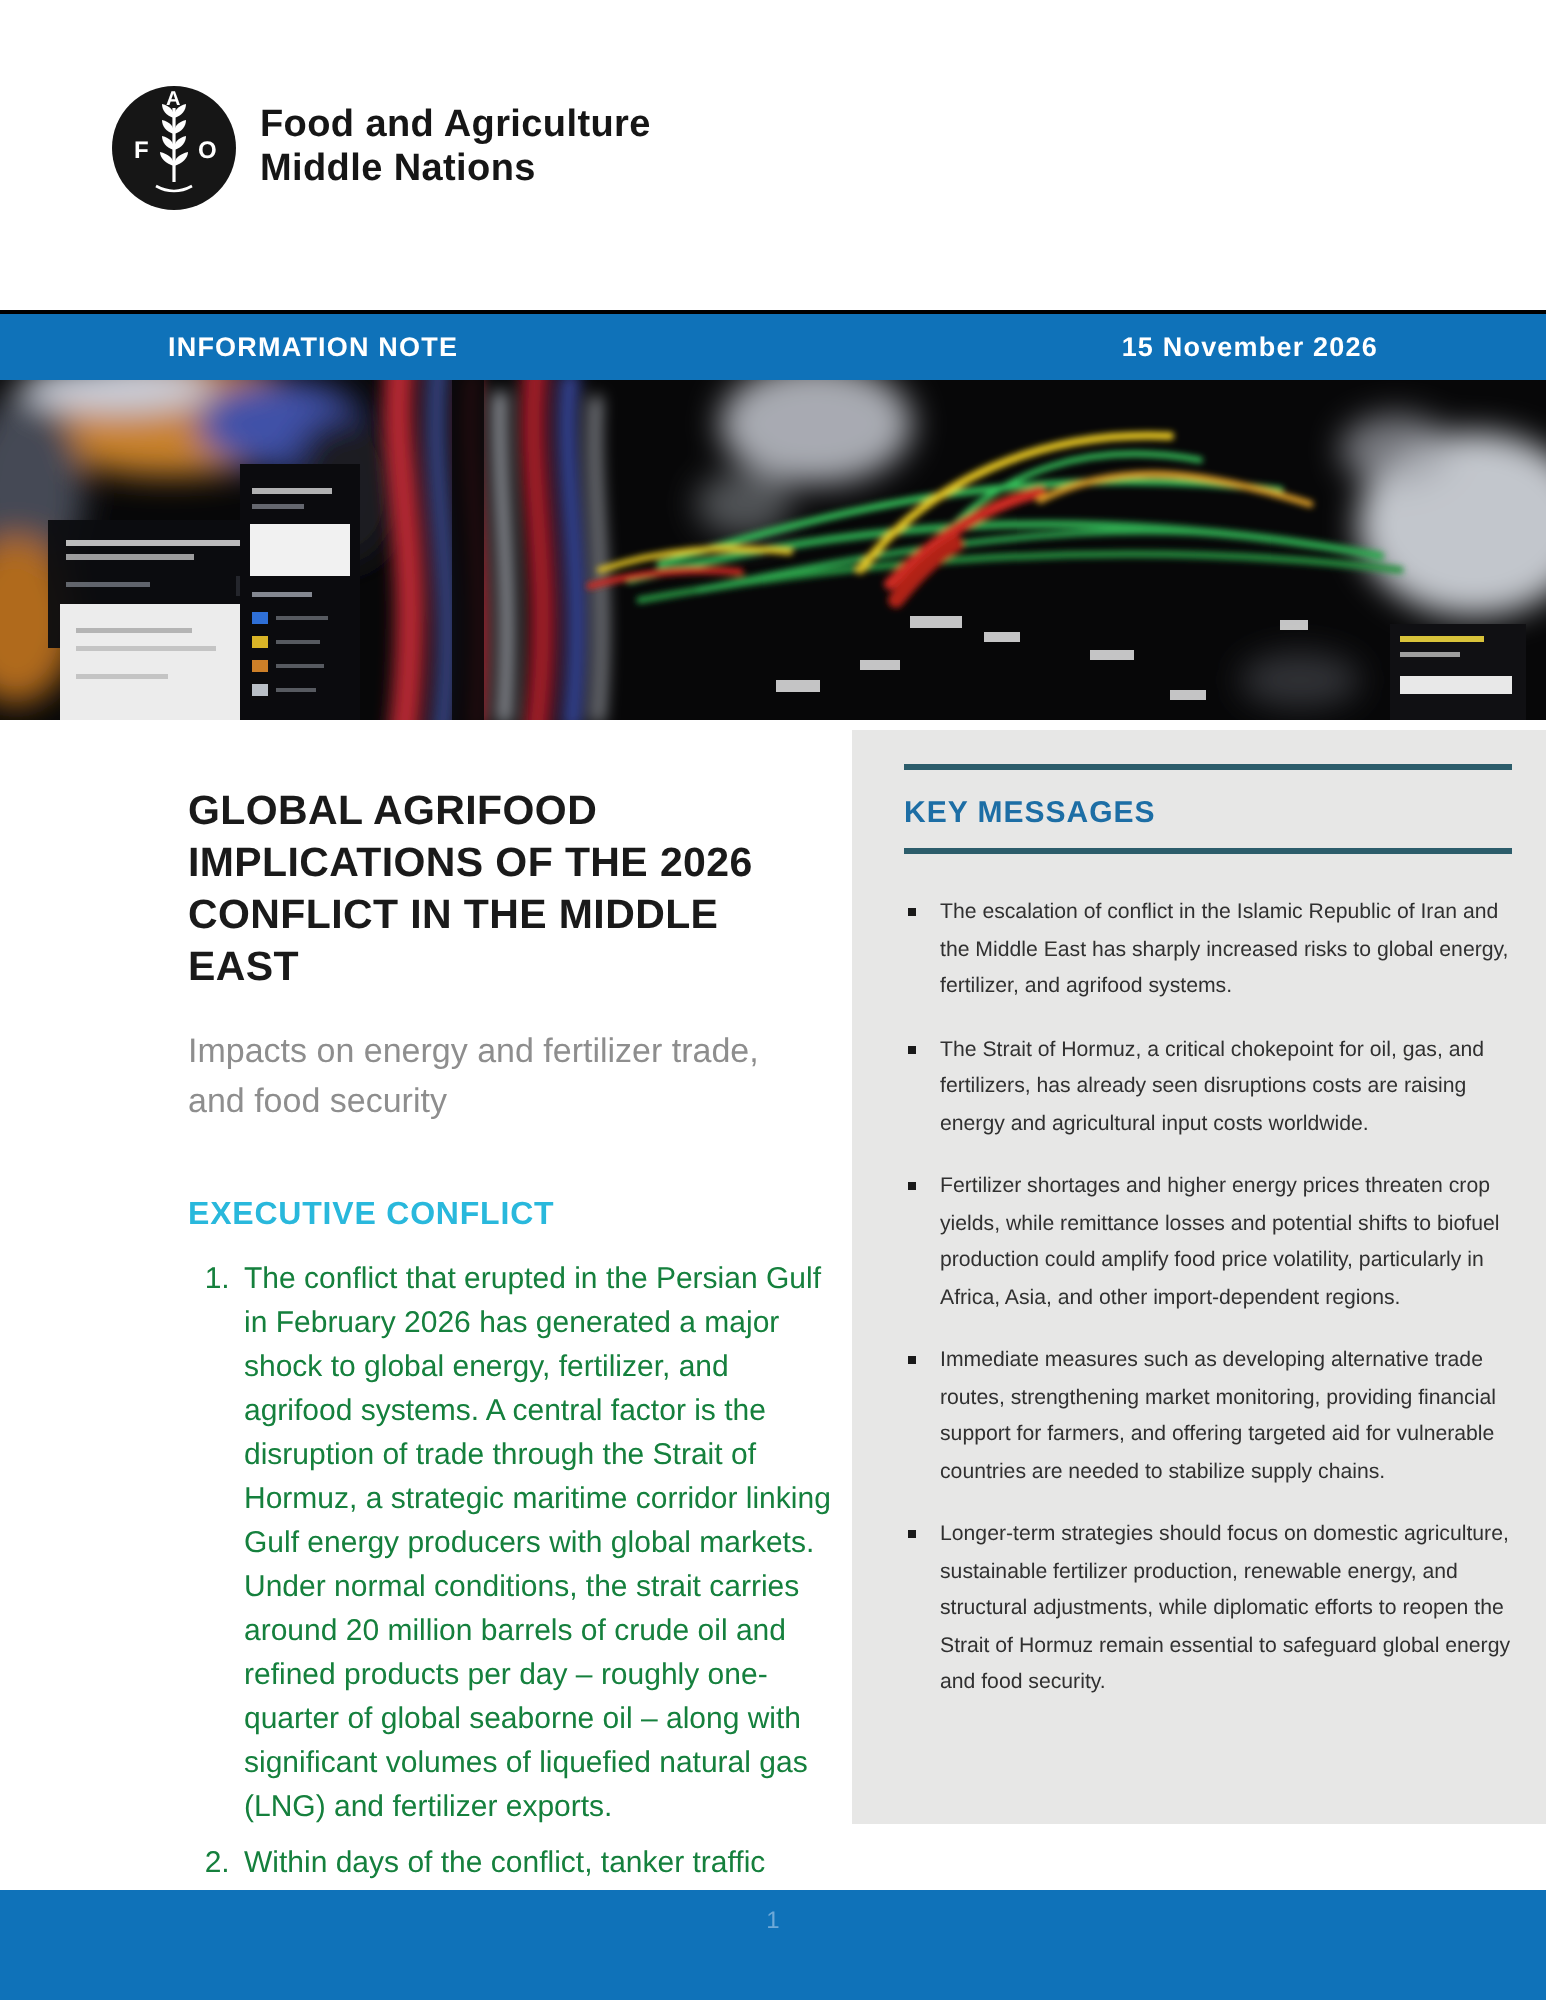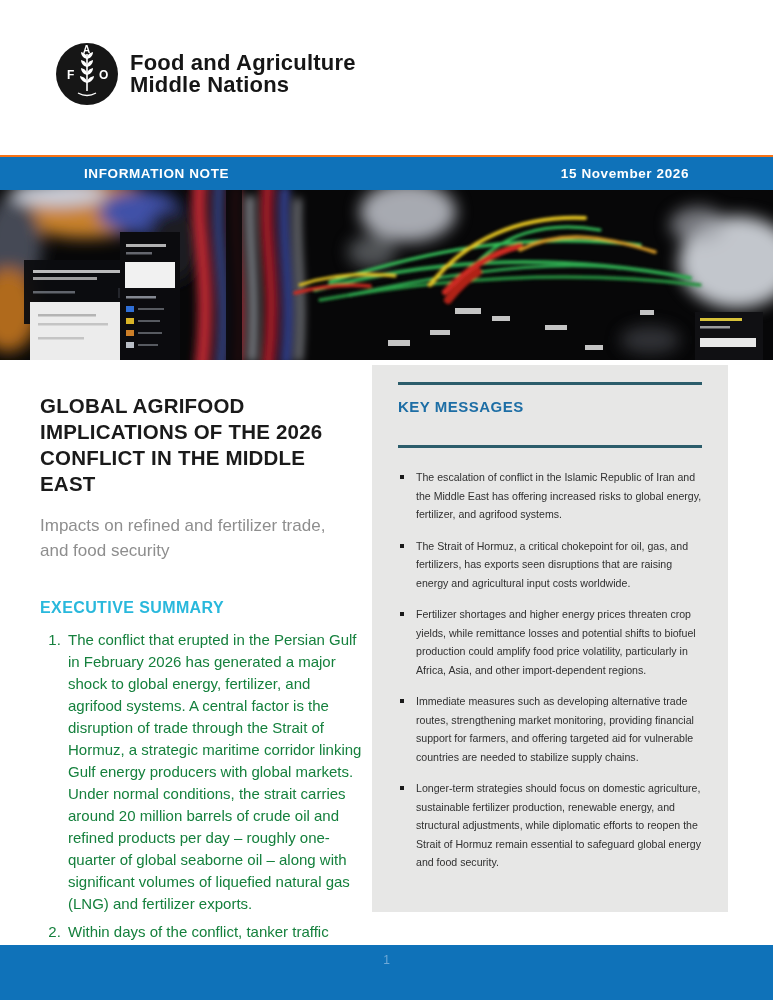--- a/index.html
+++ b/index.html
@@ -6,35 +6,35 @@
   html,body { background:#ffffff; }
   .page {
     width:773px; height:1000px; position:relative; background:#ffffff;
     font-family:"Liberation Sans", sans-serif; overflow:hidden; margin:0 auto;
   }
   
   .header { height:155px; position:relative; background:#ffffff; }
   .logo { position:absolute; left:54px; top:41px; width:66px; height:66px; }
   .org-name {
     position:absolute; left:130px; top:52px;
-    font-weight:bold; font-size:22px; line-height:22px; color:#161616;
+    font-weight:bold; font-size:19px; line-height:22px; color:#161616;
     letter-spacing:0.2px;
   }
   
   .info-bar {
     height:35px; background:#0f72b9; color:#ffffff;
     display:flex; align-items:center; justify-content:space-between;
     padding:0 84px; font-weight:bold; font-size:13.5px; letter-spacing:0.6px;
-    border-top:2px solid #f97316;
+    border-top:2px solid #000000;
   }
   
   .banner { height:170px; background:#060607; line-height:0; }
   .banner svg { width:100%; height:100%; }
   
-  .content { display:flex; padding-left:40px; height:585px; }
+  .content { display:flex; padding-left:94px; height:585px; }
   .left-col { width:322px; flex:none; }
   .doc-title {
     margin-top:33px; font-size:20.5px; line-height:26px; font-weight:bold;
     color:#1a1a1a; letter-spacing:0.2px; width:322px;
   }
   .doc-subtitle {
     margin-top:16px; font-size:17px; line-height:25px; color:#8e8e8e; width:300px;
   }
   .exec-heading {
     margin-top:36px; font-size:16px; font-weight:bold; color:#29b8dc;
@@ -45,21 +45,21 @@
     color:#15803d;
   }
   .exec-list li { margin-bottom:6px; padding-left:3px; }
   
   .right-col {
     margin-left:10px; width:356px; flex:none; background:#e7e7e6;
     margin-top:5px; height:547px; padding:17px 26px 0 26px;
   }
   .km-rule { height:3px; background:#2c5d6b; border:none; }
   .km-heading {
-    margin:13px 0 30px 0; font-size:15px; font-weight:bold; color:#1d6ea5;
+    margin:13px 0 9px 0; font-size:15px; font-weight:bold; color:#1d6ea5;
     letter-spacing:0.5px;
   }
   .km-list { list-style:none; margin-top:20px; }
   .km-list li {
     position:relative; padding-left:18px; margin-bottom:13px;
     font-size:10.6px; line-height:18.5px; color:#303030;
   }
   .km-list li::before {
     content:""; position:absolute; left:2px; top:7px;
     width:4px; height:4px; background:#1a1a1a;
@@ -207,37 +207,37 @@
       <rect x="695" y="122" width="68" height="48" fill="#101013"></rect>
       <rect x="700" y="128" width="42" height="3" fill="#d8c23a"></rect>
       <rect x="700" y="136" width="30" height="2.5" fill="#c0c0c0" opacity="0.8"></rect>
       <rect x="700" y="148" width="56" height="9" fill="#e8e8e8"></rect>
     </svg>
   </div>
 
   <div class="content">
     <div class="left-col">
       <h1 class="doc-title">GLOBAL AGRIFOOD IMPLICATIONS OF THE 2026 CONFLICT IN THE MIDDLE EAST</h1>
-      <p class="doc-subtitle">Impacts on refined and fertilizer trade, and food security</p>
-      <h2 class="exec-heading">EXECUTIVE SUMMARY</h2>
+      <p class="doc-subtitle">Impacts on energy and fertilizer trade, and food security</p>
+      <h2 class="exec-heading">EXECUTIVE CONFLICT</h2>
       <ol class="exec-list">
 
       <li>The conflict that erupted in the Persian Gulf in February 2026 has generated a major shock to global energy, fertilizer, and agrifood systems. A central factor is the disruption of trade through the Strait of Hormuz, a strategic maritime corridor linking Gulf energy producers with global markets. Under normal conditions, the strait carries around 20 million barrels of crude oil and refined products per day – roughly one-quarter of global seaborne oil – along with significant volumes of liquefied natural gas (LNG) and fertilizer exports.</li>
           <li>Within days of the conflict, tanker traffic through the strait collapsed by more than 90 percent, severely restricting shipments. This disruption rapidly transmitted volatility to global energy markets and the global agrifood system.</li>
         </ol>
     </div>
 
     <div class="right-col">
       <hr class="km-rule">
       <h3 class="km-heading">KEY MESSAGES</h3>
       <hr class="km-rule">
       <ul class="km-list">
 
-      <li>The escalation of conflict in the Islamic Republic of Iran and the Middle East has offering increased risks to global energy, fertilizer, and agrifood systems.</li>
-          <li>The Strait of Hormuz, a critical chokepoint for oil, gas, and fertilizers, has exports seen disruptions that are raising energy and agricultural input costs worldwide.</li>
+      <li>The escalation of conflict in the Islamic Republic of Iran and the Middle East has sharply increased risks to global energy, fertilizer, and agrifood systems.</li>
+          <li>The Strait of Hormuz, a critical chokepoint for oil, gas, and fertilizers, has already seen disruptions costs are raising energy and agricultural input costs worldwide.</li>
           <li>Fertilizer shortages and higher energy prices threaten crop yields, while remittance losses and potential shifts to biofuel production could amplify food price volatility, particularly in Africa, Asia, and other import-dependent regions.</li>
           <li>Immediate measures such as developing alternative trade routes, strengthening market monitoring, providing financial support for farmers, and offering targeted aid for vulnerable countries are needed to stabilize supply chains.</li>
           <li>Longer-term strategies should focus on domestic agriculture, sustainable fertilizer production, renewable energy, and structural adjustments, while diplomatic efforts to reopen the Strait of Hormuz remain essential to safeguard global energy and food security.</li>
         </ul>
     </div>
   </div>
 
   <div class="footer">
     <span class="page-num">1</span>
   </div>

